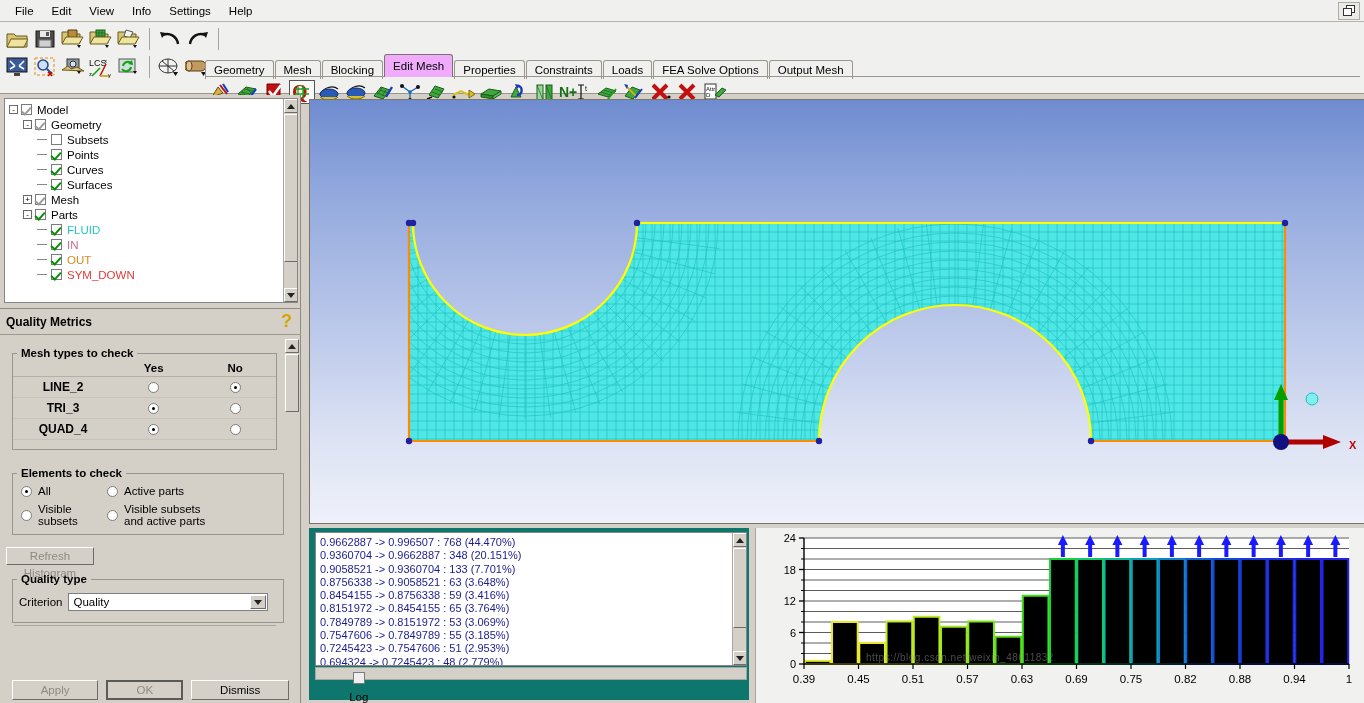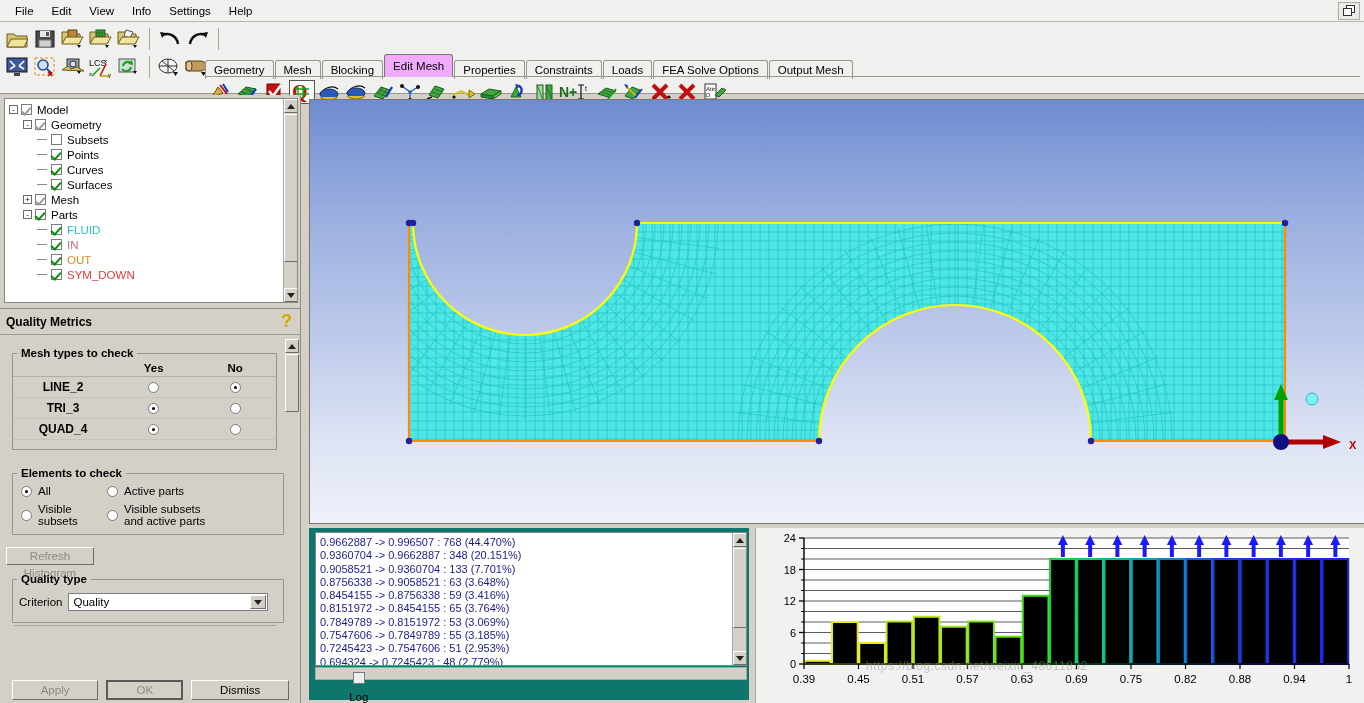--- a/index.html
+++ b/index.html
@@ -242,22 +242,22 @@
     position: absolute; left: 6px; top: 139px; width: 432px; height: 13px;
     background: #d4d0c8; border: 1px solid #a9a5a0;
   }
 
   
   .hist-panel {
     position: absolute; left: 755px; top: 528px; width: 609px; height: 175px;
     background: #f1f1ef; border-left: 1px solid #a9a5a0;
   }
   .watermark {
-    position: absolute; left: 110px; bottom: 30px;
-    font-size: 12px; color: rgba(150,150,150,.50); letter-spacing: .5px;
+    position: absolute; left: 110px; bottom: 40px;
+    font-size: 10px; color: rgba(150,150,150,.50); letter-spacing: .5px;
     white-space: nowrap; pointer-events: none;
   }
 </style>
 </head>
 <body>
 
 <div id="app">
 
   <div class="menubar">
     <div class="menu-item">File</div>

